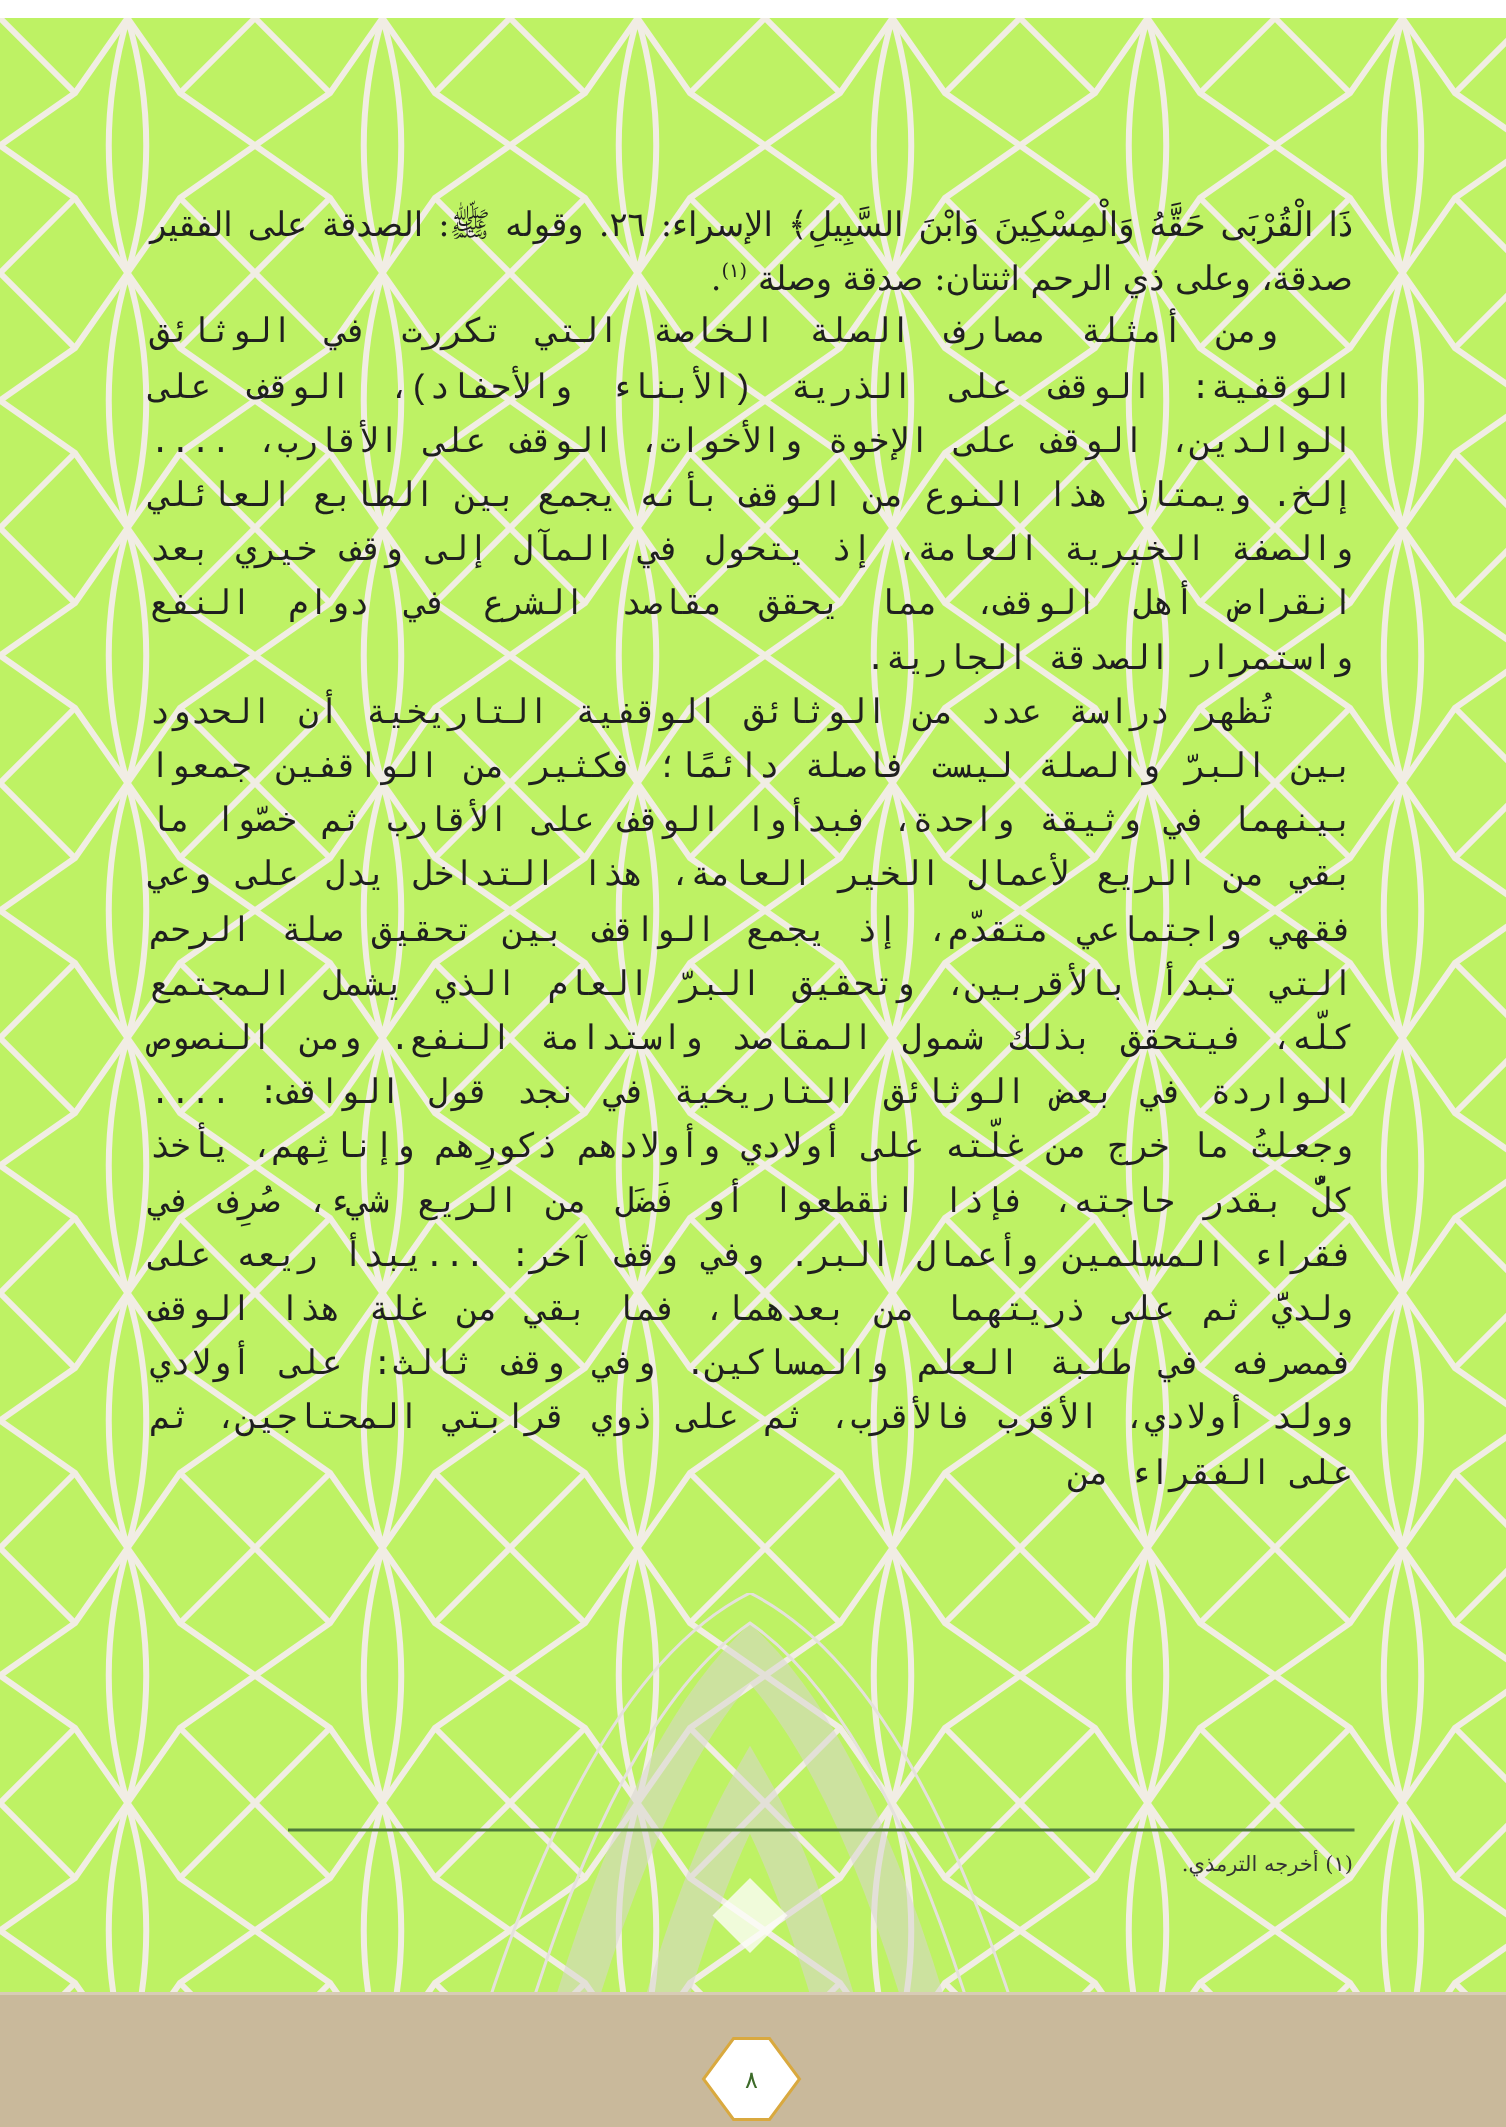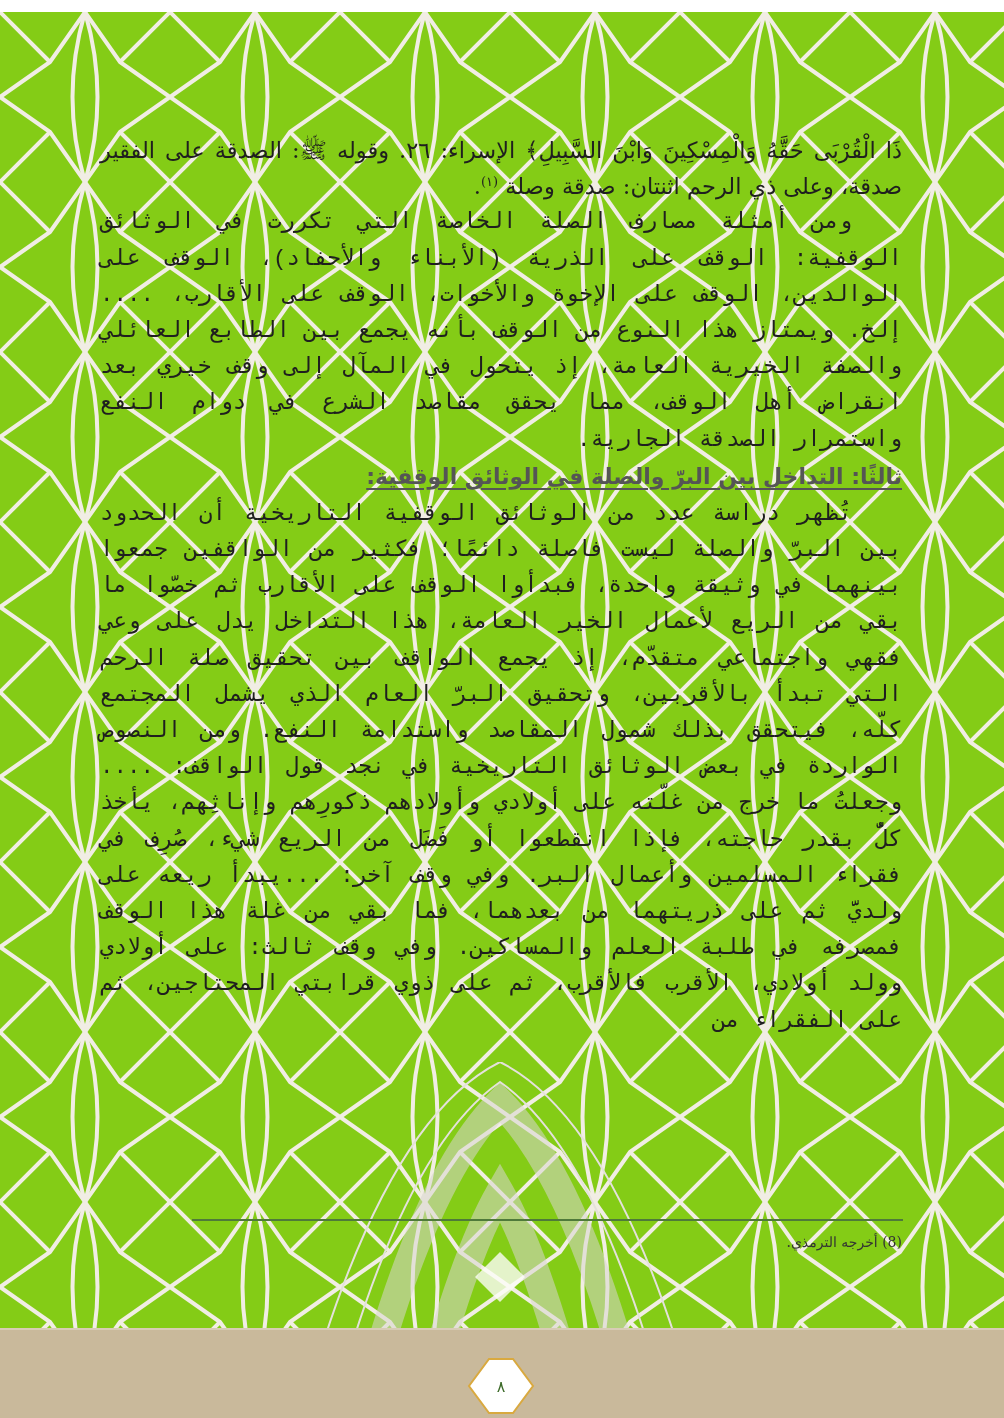--- a/index.html
+++ b/index.html
@@ -12,21 +12,21 @@
     position: relative;
     overflow: hidden;
     background: #ffffff;
     font-family: "DejaVu Serif", "Liberation Serif", serif;
   }
   .page {
     position: absolute;
     left: 0; top: 12px;
     width: 1004px;
     height: 1406px;
-    background-color: #84cc16;
+    background-color: #bef264;
     overflow: hidden;
   }
   .pattern {
     position: absolute;
     left: 0; top: 0;
     width: 1004px; height: 1406px;
     pointer-events: none;
   }
   .watermark {
     position: absolute;
@@ -131,27 +131,26 @@
       <path d="M30 360 Q100 90 200 20 Q300 90 370 360"></path>
     </g>
     <path d="M200 190 L225 215 L200 240 L175 215 Z" fill="#fdfcf8" opacity="0.8"></path>
   </svg>
 
   <div class="content">
     <p class="para"><span>ذَا الْقُرْبَى حَقَّهُ وَالْمِسْكِينَ وَابْنَ السَّبِيلِ﴾ الإسراء: ٢٦. وقوله ﷺ: الصدقة على الفقير صدقة، وعلى ذي الرحم اثنتان: صدقة وصلة</span> <span class="sup">(١)</span><span>.</span></p>
 
     <p class="para indent">ومن أمثلة مصارف الصلة الخاصة التي تكررت في الوثائق الوقفية: الوقف على الذرية (الأبناء والأحفاد)، الوقف على الوالدين، الوقف على الإخوة والأخوات، الوقف على الأقارب، .... إلخ. ويمتاز هذا النوع من الوقف بأنه يجمع بين الطابع العائلي والصفة الخيرية العامة، إذ يتحول في المآل إلى وقف خيري بعد انقراض أهل الوقف، مما يحقق مقاصد الشرع في دوام النفع واستمرار الصدقة الجارية.</p>
 
-    <p class="heading">ثالثًا: التداخل بين البرّ والصلة في الوثائق الوقفية:</p>
 
     <p class="para indent">تُظهر دراسة عدد من الوثائق الوقفية التاريخية أن الحدود بين البرّ والصلة ليست فاصلة دائمًا؛ فكثير من الواقفين جمعوا بينهما في وثيقة واحدة، فبدأوا الوقف على الأقارب ثم خصّوا ما بقي من الريع لأعمال الخير العامة، هذا التداخل يدل على وعي فقهي واجتماعي متقدّم، إذ يجمع الواقف بين تحقيق صلة الرحم التي تبدأ بالأقربين، وتحقيق البرّ العام الذي يشمل المجتمع كلّه، فيتحقق بذلك شمول المقاصد واستدامة النفع. ومن النصوص الواردة في بعض الوثائق التاريخية في نجد قول الواقف: .... وجعلتُ ما خرج من غلّته على أولادي وأولادهم ذكورِهم وإناثِهم، يأخذ كلٌّ بقدر حاجته، فإذا انقطعوا أو فَضَل من الريع شيء، صُرِف في فقراء المسلمين وأعمال البر. وفي وقف آخر: ...يبدأ ريعه على ولديَّ ثم على ذريتهما من بعدهما، فما بقي من غلة هذا الوقف فمصرفه في طلبة العلم والمساكين. وفي وقف ثالث: على أولادي وولد أولادي، الأقرب فالأقرب، ثم على ذوي قرابتي المحتاجين، ثم على الفقراء من</p>
   </div>
 
   <div class="footnote-rule"></div>
-  <div class="footnote">(8) أخرجه الترمذي.</div>
+  <div class="footnote">(١) أخرجه الترمذي.</div>
 
   <div class="footer-band"></div>
 
   <div class="page-badge">
     <svg width="68" height="58" viewBox="0 0 68 58">
       <polygon points="22,2 46,2 66,29 46,56 22,56 2,29" fill="#ffffff" stroke="#d9a93f" stroke-width="2"></polygon>
     </svg>
     <div class="page-num">٨</div>
   </div>
 </div>

